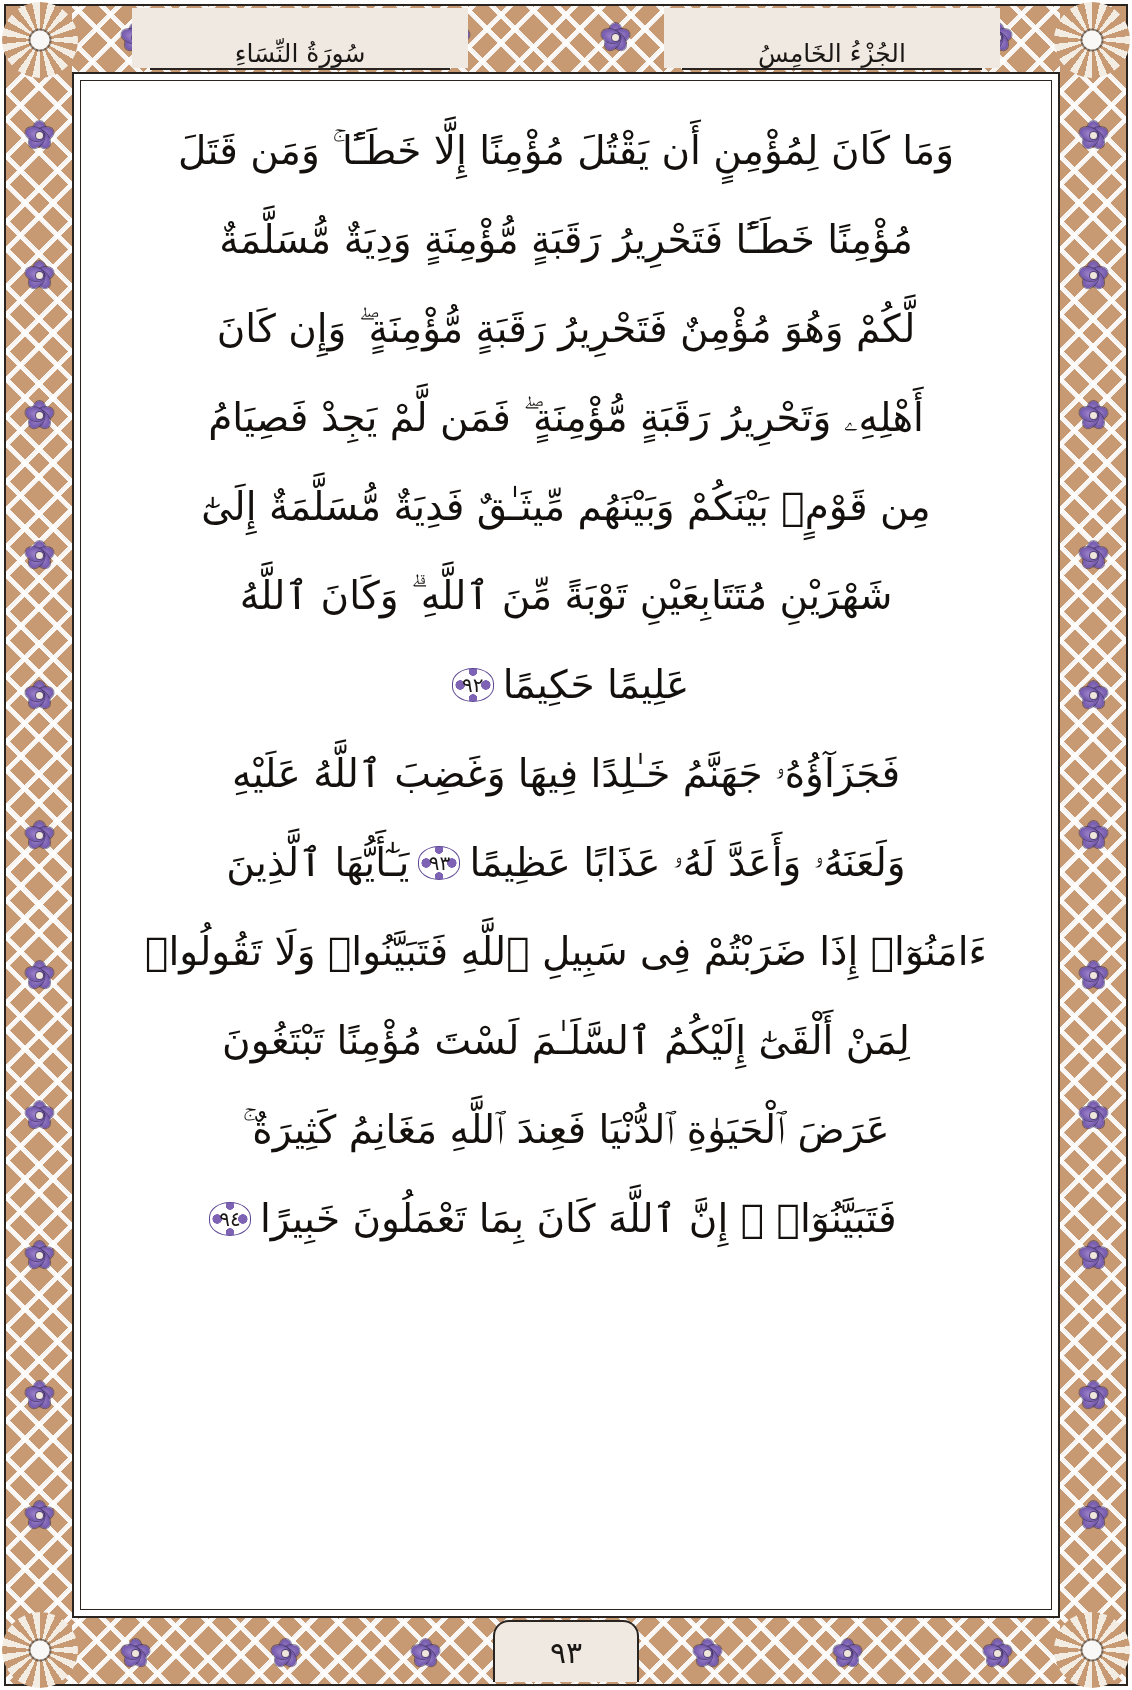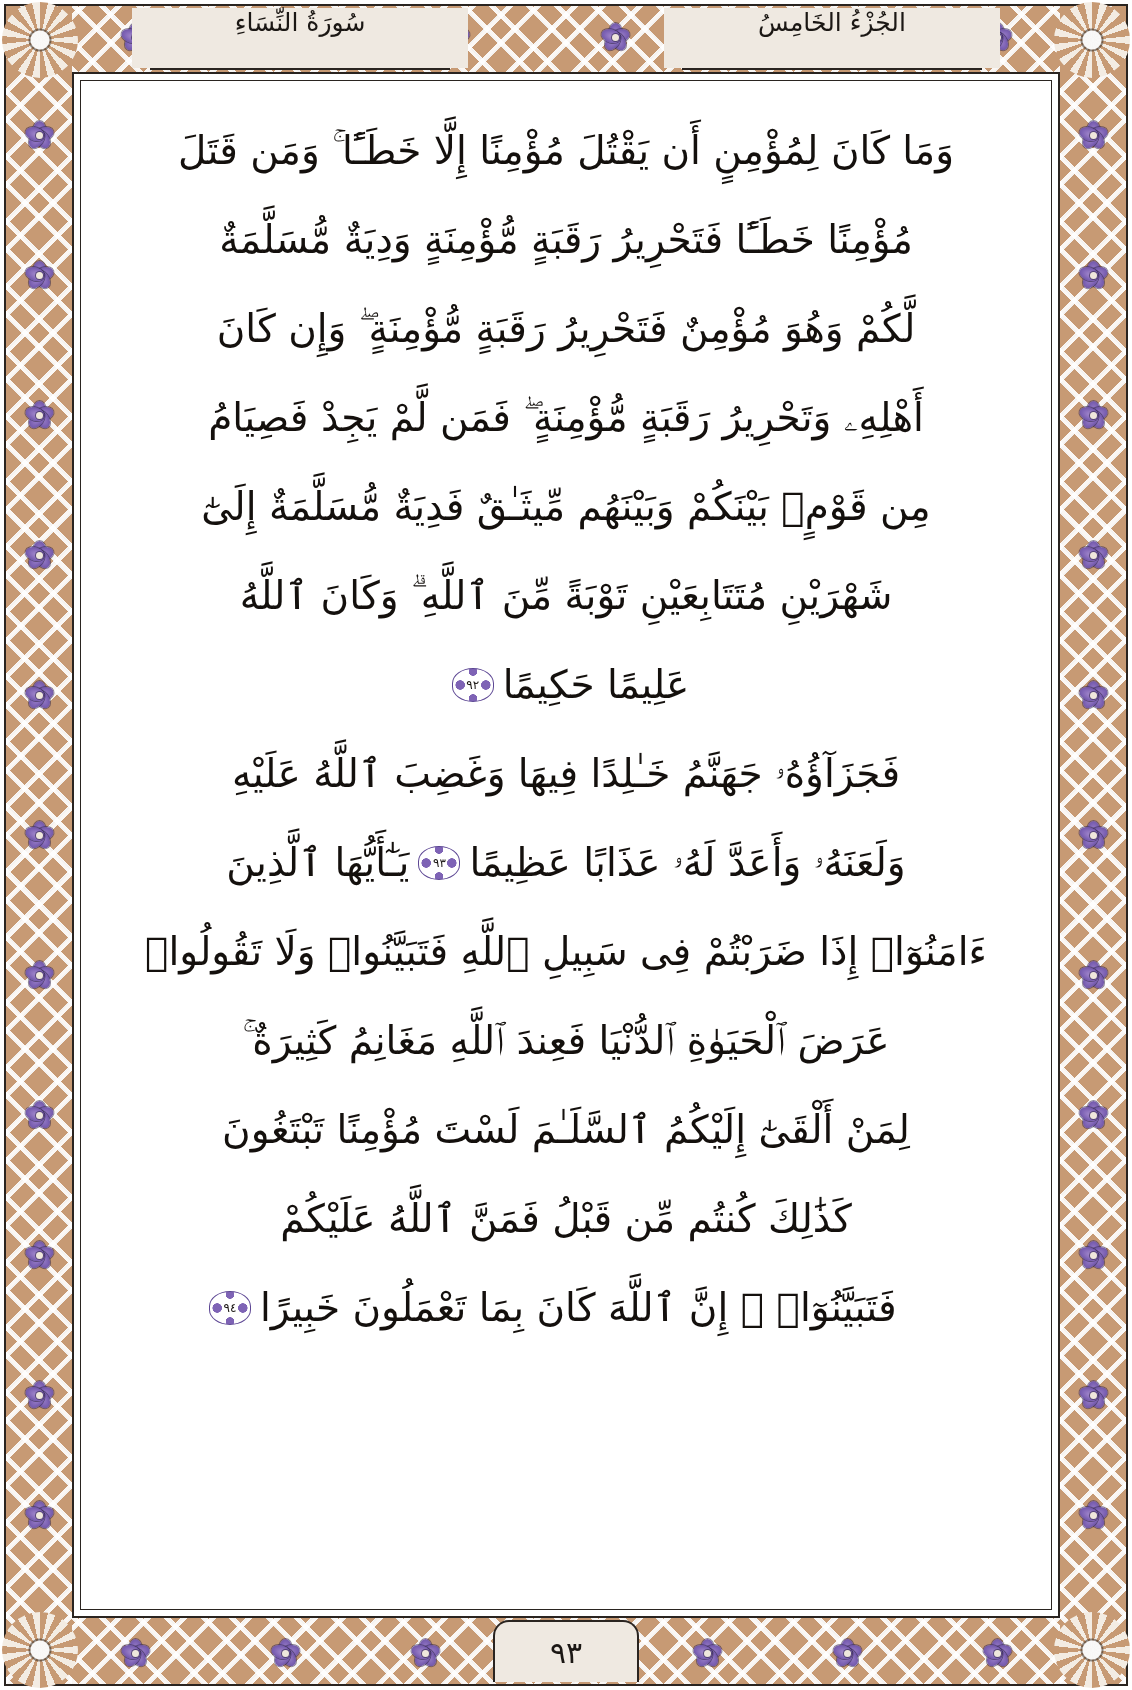--- a/index.html
+++ b/index.html
@@ -89,21 +89,21 @@
   .header-strip {
     position: absolute;
     top: 8px; left: 150px; right: 150px; height: 62px;
     display: flex; align-items: stretch; justify-content: space-between;
     z-index: 6;
   }
   .cartouche {
     position: relative;
     background: #efe9e1;
     border-bottom: 2px solid #2a2420;
-    display: flex; align-items: flex-start; justify-content: center;
+    display: flex; align-items: flex-end; justify-content: center;
     padding: 0 34px;
     min-width: 300px;
   }
   .cartouche::before, .cartouche::after {
     content: "";
     position: absolute; top: 0; bottom: 0; width: 40px;
     background: #efe9e1;
   }
   .cartouche::before { left: -18px; border-radius: 0 0 60% 0; }
   .cartouche::after  { right: -18px; border-radius: 0 0 0 60%; }
@@ -140,21 +140,21 @@
     letter-spacing: -0.5px;
   }
   .ayah-line.last { justify-content: flex-end; padding-left: 90px; }
 
   
   .ayah-mark {
     display: inline-flex;
     align-items: center; justify-content: center;
     width: 42px; height: 34px;
     margin: 0 9px;
-    font-size: 12px; color: #1b1714;
+    font-size: 20px; color: #1b1714;
     background:
       radial-gradient(circle at 18% 50%, #7e63b5 0 4.5px, rgba(0,0,0,0) 5px),
       radial-gradient(circle at 82% 50%, #7e63b5 0 4.5px, rgba(0,0,0,0) 5px),
       radial-gradient(circle at 50% 8%,  #7e63b5 0 4px,  rgba(0,0,0,0) 4.5px),
       radial-gradient(circle at 50% 92%, #7e63b5 0 4px,  rgba(0,0,0,0) 4.5px),
       #ffffff;
     border: 1.5px solid #5d4794;
     border-radius: 50% / 45%;
     vertical-align: middle;
     flex: 0 0 auto;
@@ -528,27 +528,24 @@
     <div class="ayah-line">
       <span>وَلَعَنَهُۥ وَأَعَدَّ لَهُۥ عَذَابًا عَظِيمًا</span>
       <span class="ayah-mark">٩٣</span>
       <span>يَـٰٓأَيُّهَا ٱلَّذِينَ</span>
     </div>
 
     <div class="ayah-line">
         <span>ءَامَنُوٓا۟ إِذَا ضَرَبْتُمْ فِى سَبِيلِ ٱللَّهِ فَتَبَيَّنُوا۟ وَلَا تَقُولُوا۟</span>
       </div>
     <div class="ayah-line">
+        <span>لِمَنْ أَلْقَىٰٓ إِلَيْكُمُ ٱلسَّلَـٰمَ لَسْتَ مُؤْمِنًا تَبْتَغُونَ</span>
+      </div>
+    <div class="ayah-line">
         <span>عَرَضَ ٱلْحَيَوٰةِ ٱلدُّنْيَا فَعِندَ ٱللَّهِ مَغَانِمُ كَثِيرَةٌ ۚ</span>
-      </div>
-    <div class="ayah-line">
-        <span>لِمَنْ أَلْقَىٰٓ إِلَيْكُمُ ٱلسَّلَـٰمَ لَسْتَ مُؤْمِنًا تَبْتَغُونَ</span>
-      </div>
-    <div class="ayah-line">
-        <span>كَذَٰلِكَ كُنتُم مِّن قَبْلُ فَمَنَّ ٱللَّهُ عَلَيْكُمْ</span>
       </div>
 
     <div class="ayah-line last">
       <span>فَتَبَيَّنُوٓا۟ ۚ إِنَّ ٱللَّهَ كَانَ بِمَا تَعْمَلُونَ خَبِيرًا</span>
       <span class="ayah-mark">٩٤</span>
     </div>
 
   </div>
 
   <div class="footer-plate">

